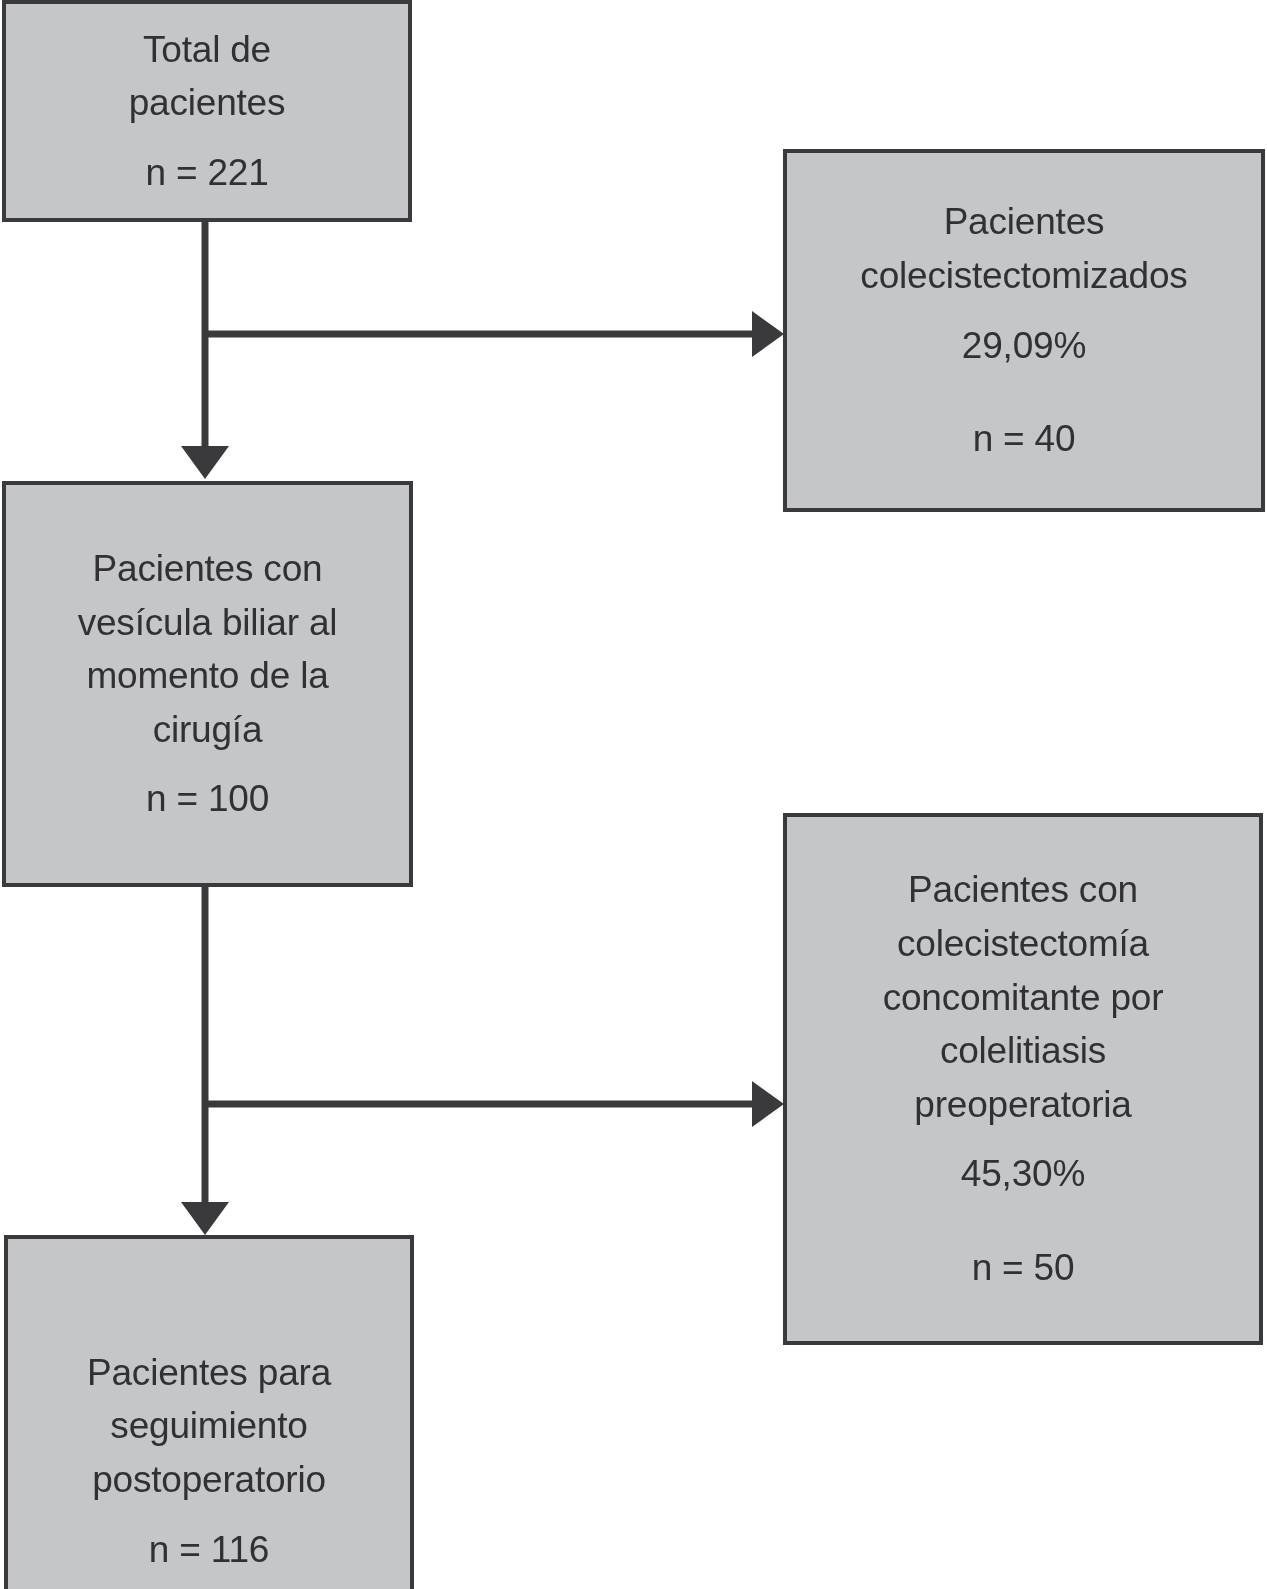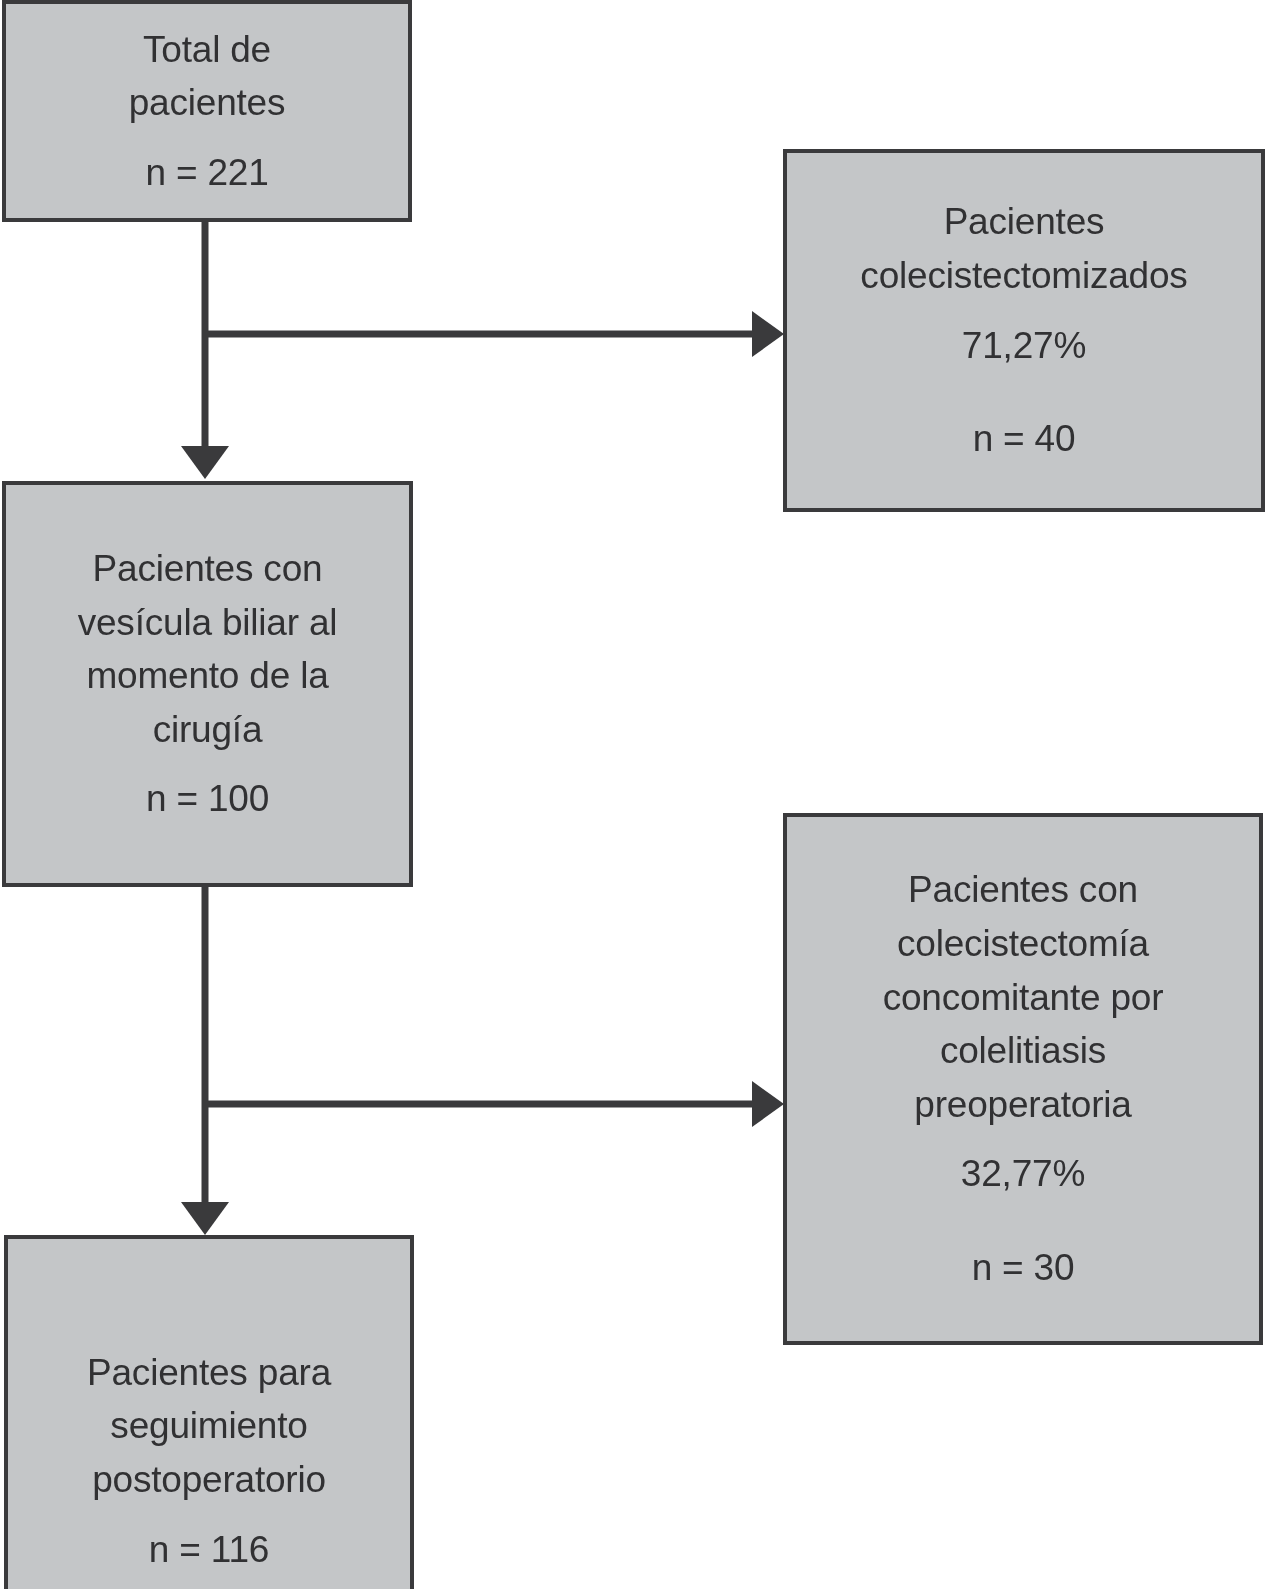--- a/index.html
+++ b/index.html
@@ -107,27 +107,27 @@
   <div class="node" id="node-followup">
     <div class="title">Pacientes para
 seguimiento
 postoperatorio</div>
     <div class="stat stat-line">n = 116</div>
   </div>
 
   <div class="node" id="node-cholecystectomized">
     <div class="title">Pacientes
 colecistectomizados</div>
-    <div class="stat stat-line">71,27%</div>
+    <div class="stat stat-line">29,09%</div>
     <div class="stat-line">n = 40</div>
   </div>
 
   <div class="node" id="node-concomitant">
     <div class="title">Pacientes con
 colecistectomía
 concomitante por
 colelitiasis
 preoperatoria</div>
-    <div class="stat stat-line">32,77%</div>
-    <div class="stat-line">n = 30</div>
+    <div class="stat stat-line">45,30%</div>
+    <div class="stat-line">n = 50</div>
   </div>
 
 </div>
 
 </body></html>

